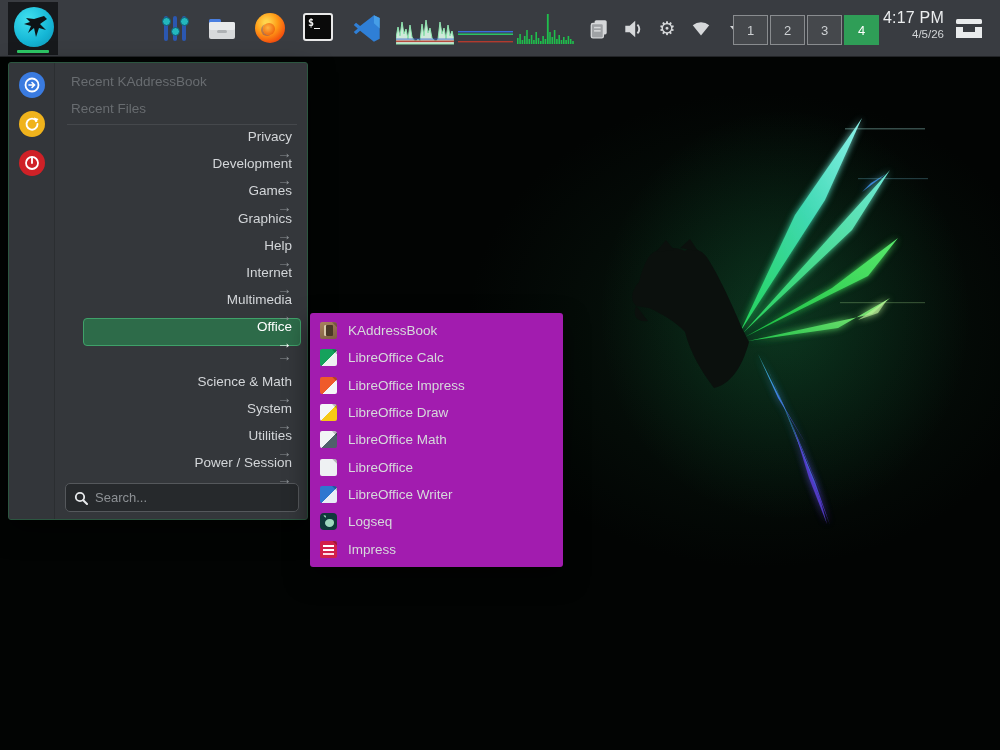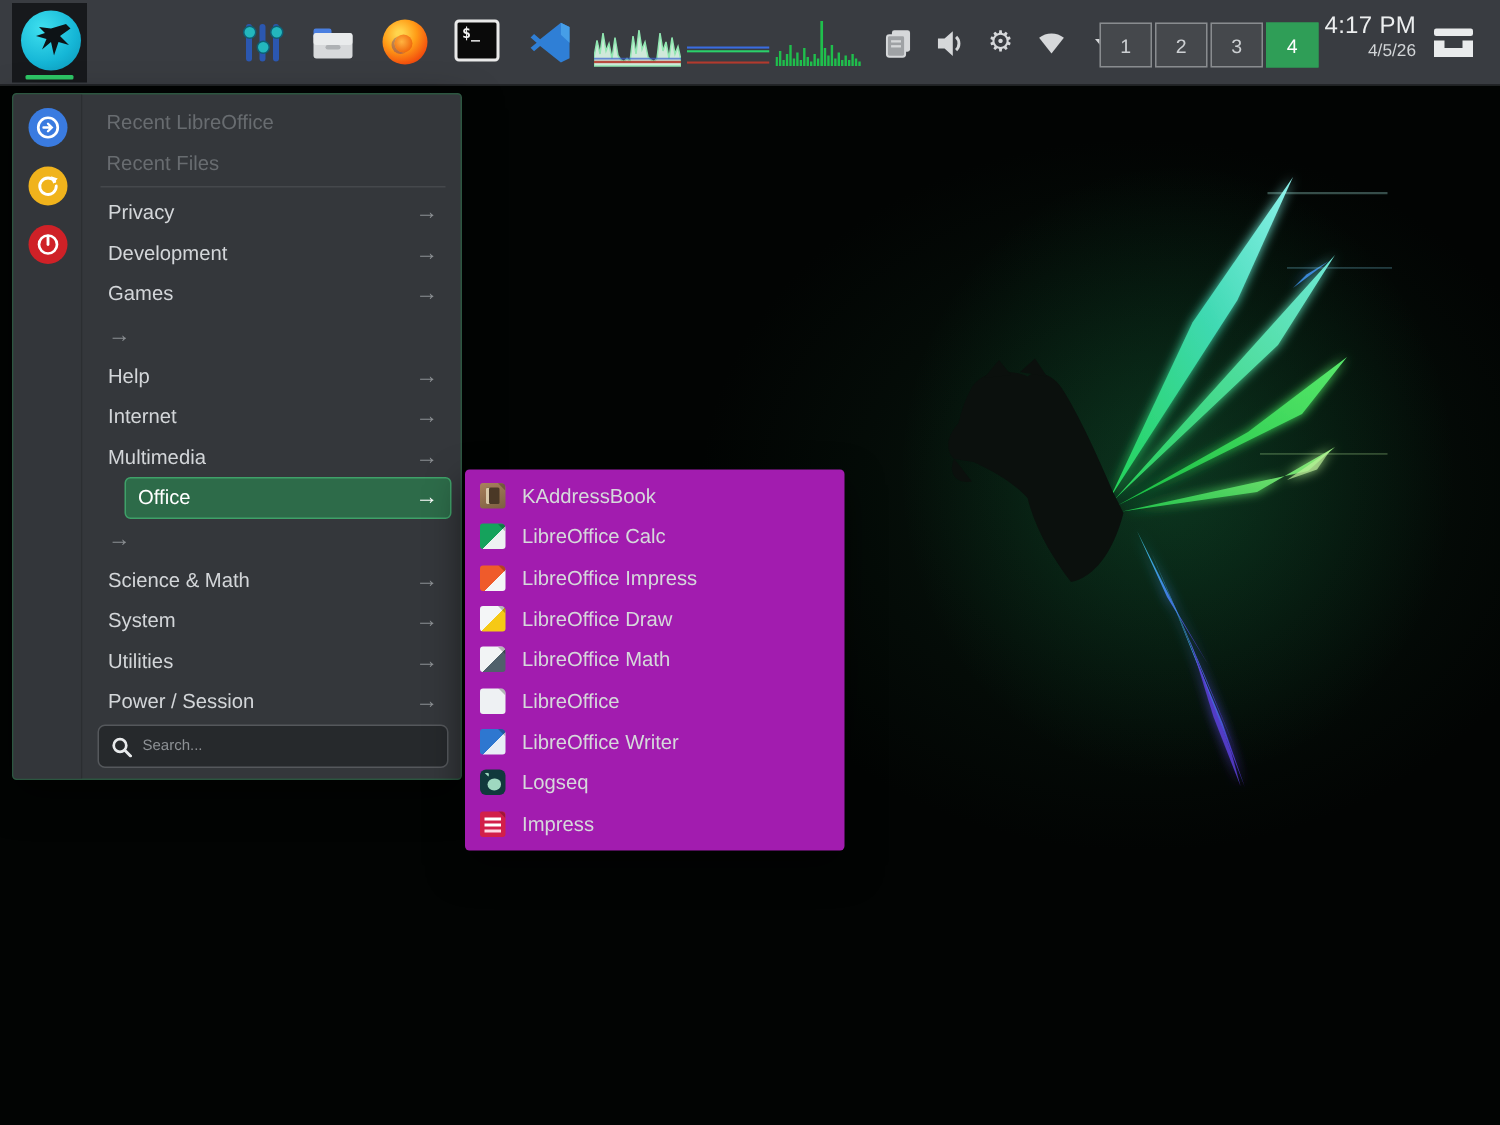--- a/index.html
+++ b/index.html
@@ -76,33 +76,33 @@
   .session-btn { width:26px; height:26px; border-radius:50%; display:flex; align-items:center;
                  justify-content:center; cursor:pointer; }
   .session-btn svg { display:block; }
   .sb-logout { background:#3a7be0; } .sb-restart { background:#f0b31c; } .sb-shutdown { background:#cf2127; }
 
   .menu-content { flex:1; display:flex; flex-direction:column; padding:5px 6px 7px 8px; }
   .recent-row { height:27px; display:flex; align-items:center; padding-left:8px;
                 color:#686c70; font-size:13.5px; cursor:default; }
   .menu-divider { border-top:1px solid #45484c; margin:2px 4px 3px 4px; }
 
-  .cat-row { height:27.2px; display:flex; align-items:center; padding:0 8px 0 8px;
+  .cat-row { height:27.2px; display:flex; align-items:flex-end; padding:0 8px 0 8px;
              color:#d3d6d9; font-size:13.5px; cursor:pointer; border:1px solid transparent;
-             border-radius:4px; }
+             border-radius:4px;flex-direction:column; }
   .cat-label { flex:1; }
   .cat-arrow { color:#8b8f93; font-size:15px; }
   .cat-row.selected { background:#2d6b49; border-color:#3fa169; color:#fff;margin-left:20px; }
   .cat-row.selected .cat-arrow { color:#fff; }
 
   .search-row { margin-top:auto; }
   .search-box { height:29px; margin:0 2px; background:#26292c; border:1px solid #55585c;
                 border-radius:5px; display:flex; align-items:center; padding:0 8px; }
   .search-box input { flex:1; background:transparent; border:none; outline:none;
-                color:#fca5a5; font-size:10px; font-family:inherit; }
+                color:#fca5a5; font-size:13px; font-family:inherit; }
   .search-box input::placeholder { color:#8d9195; }
   .mag { margin-right:7px; flex:none; }
 
   
   .submenu { position:absolute; left:310px; top:313px; width:253px; height:254px;
              background:#a21caf; border-radius:3px; box-shadow:0 10px 24px rgba(0,0,0,.55);
              z-index:6; padding:4px 0; }
   .app-row { height:27.3px; display:flex; align-items:center; padding:0 10px; cursor:pointer;
              color:#d6d9db; font-size:13.5px; }
   .app-icon { width:17px; height:17px; margin-right:11px; flex:none; position:relative; border-radius:2px; }
@@ -331,37 +331,38 @@
       </div>
       <div class="session-btn sb-shutdown">
         <svg width="18" height="18" viewBox="0 0 18 18">
           <circle cx="9" cy="9" r="6" fill="none" stroke="#fff" stroke-width="1.8"></circle>
           <line x1="9" y1="3.5" x2="9" y2="9" stroke="#fff" stroke-width="1.9" stroke-linecap="round"></line>
         </svg>
       </div>
     </div>
 
     <div class="menu-content">
-      <div class="recent-row">Recent LibreOffice</div>
+      <div class="recent-row">Recent KAddressBook</div>
       <div class="recent-row">Recent Files</div>
       <div class="menu-divider"></div>
       <div id="category-list">
           <div class="cat-row">
             <span class="cat-label">Privacy</span>
             <span class="cat-arrow">→</span>
           </div>
           <div class="cat-row">
             <span class="cat-label">Development</span>
             <span class="cat-arrow">→</span>
           </div>
           <div class="cat-row">
             <span class="cat-label">Games</span>
             <span class="cat-arrow">→</span>
           </div>
           <div class="cat-row">
+            <span class="cat-label">Graphics</span>
             <span class="cat-arrow">→</span>
           </div>
           <div class="cat-row">
             <span class="cat-label">Help</span>
             <span class="cat-arrow">→</span>
           </div>
           <div class="cat-row">
             <span class="cat-label">Internet</span>
             <span class="cat-arrow">→</span>
           </div>

